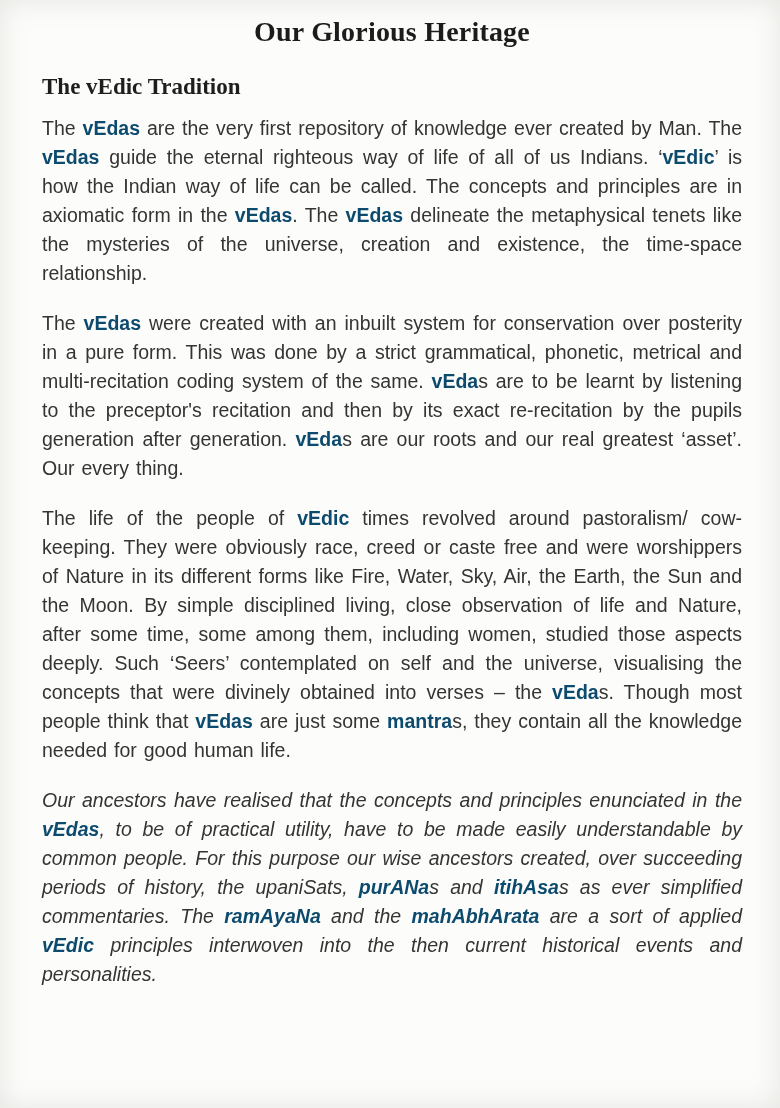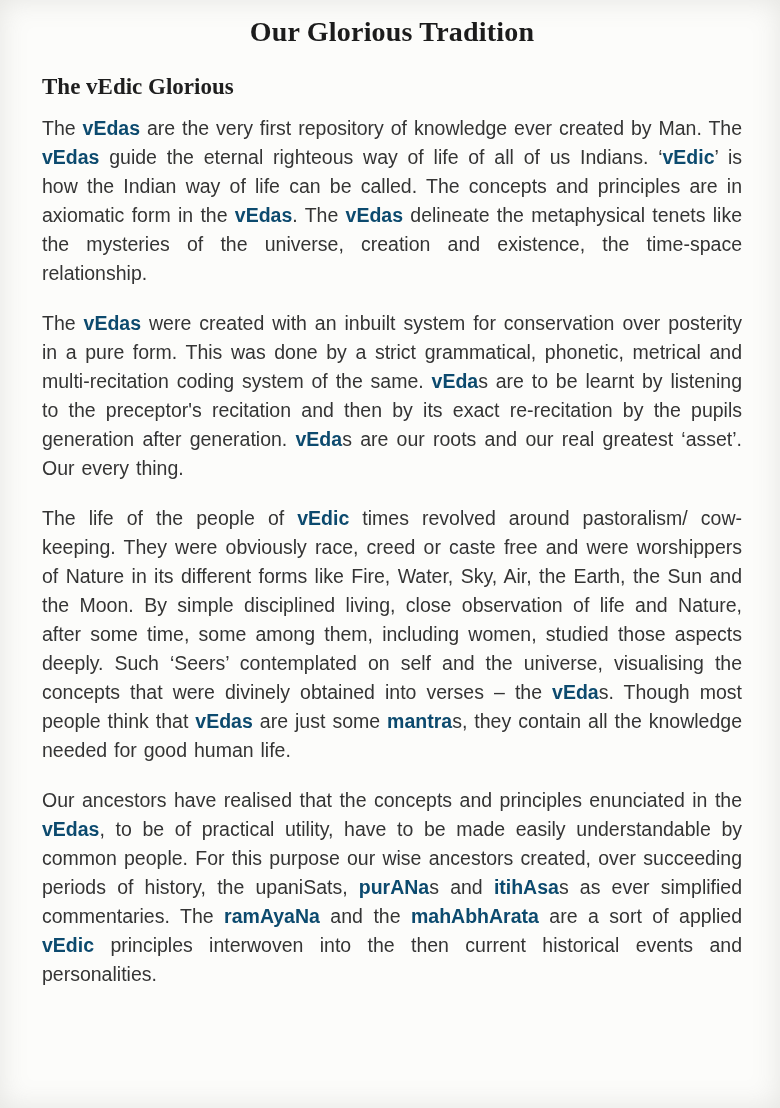--- a/index.html
+++ b/index.html
@@ -46,33 +46,34 @@
   .body-text p {
     margin: 0 0 21px 0;
     font-size: 19.5px;
     line-height: 29px;
     text-align: justify;
     word-spacing: 1.5px;
     color: #343434;
   }
   .body-text p:last-child {
     margin-bottom: 4px;
+    font-style: italic;
   }
   .body-text b {
     font-weight: 700;
     color: #0c4a6e;
   }
 </style>
 </head>
 <body>
 
 <div class="page">
-  <h1 class="doc-title">Our Glorious Tradition</h1>
+  <h1 class="doc-title">Our Glorious Heritage</h1>
 
-  <h2 class="section-heading">The vEdic Glorious</h2>
+  <h2 class="section-heading">The vEdic Tradition</h2>
 
   <div class="body-text">
       <p><span>The </span><b>vEdas</b><span> are the very first repository of knowledge ever created by Man. The </span><b>vEdas</b><span> guide the eternal righteous way of life of all of us Indians. ‘</span><b>vEdic</b><span>’ is how the Indian way of life can be called. The concepts and principles are in axiomatic form in the </span><b>vEdas</b><span>. The </span><b>vEdas</b><span> delineate the metaphysical tenets like the mysteries of the universe, creation and existence, the time-space relationship.</span></p>
       <p><span>The </span><b>vEdas</b><span> were created with an inbuilt system for conservation over posterity in a pure form. This was done by a strict grammatical, phonetic, metrical and multi-recitation coding system of the same. </span><b>vEda</b><span>s are to be learnt by listening to the preceptor's recitation and then by its exact re-recitation by the pupils generation after generation. </span><b>vEda</b><span>s are our roots and our real greatest ‘asset’. Our every thing.</span></p>
       <p><span>The life of the people of </span><b>vEdic</b><span> times revolved around pastoralism/ cow-keeping. They were obviously race, creed or caste free and were worshippers of Nature in its different forms like Fire, Water, Sky, Air, the Earth, the Sun and the Moon. By simple disciplined living, close observation of life and Nature, after some time, some among them, including women, studied those aspects deeply. Such ‘Seers’ contemplated on self and the universe, visualising the concepts that were divinely obtained into verses – the </span><b>vEda</b><span>s. Though most people think that </span><b>vEdas</b><span> are just some </span><b>mantra</b><span>s, they contain all the knowledge needed for good human life.</span></p>
       <p><span>Our ancestors have realised that the concepts and principles enunciated in the </span><b>vEdas</b><span>, to be of practical utility, have to be made easily understandable by common people. For this purpose our wise ancestors created, over succeeding periods of history, the upaniSats, </span><b>purANa</b><span>s and </span><b>itihAsa</b><span>s as ever simplified commentaries. The </span><b>ramAyaNa</b><span> and the </span><b>mahAbhArata</b><span> are a sort of applied </span><b>vEdic</b><span> principles interwoven into the then current historical events and personalities.</span></p>
     </div>
 </div>
 
 </body></html>

